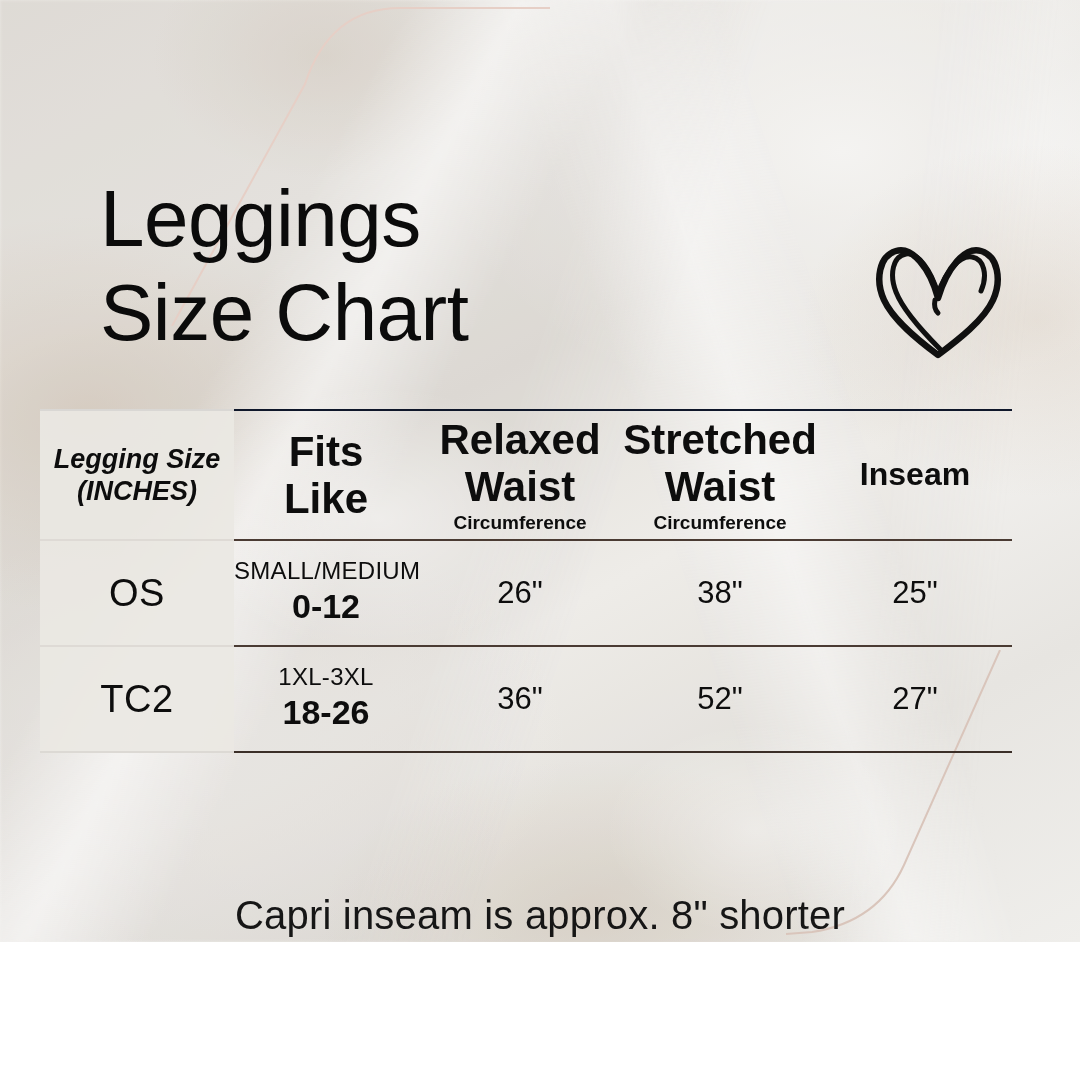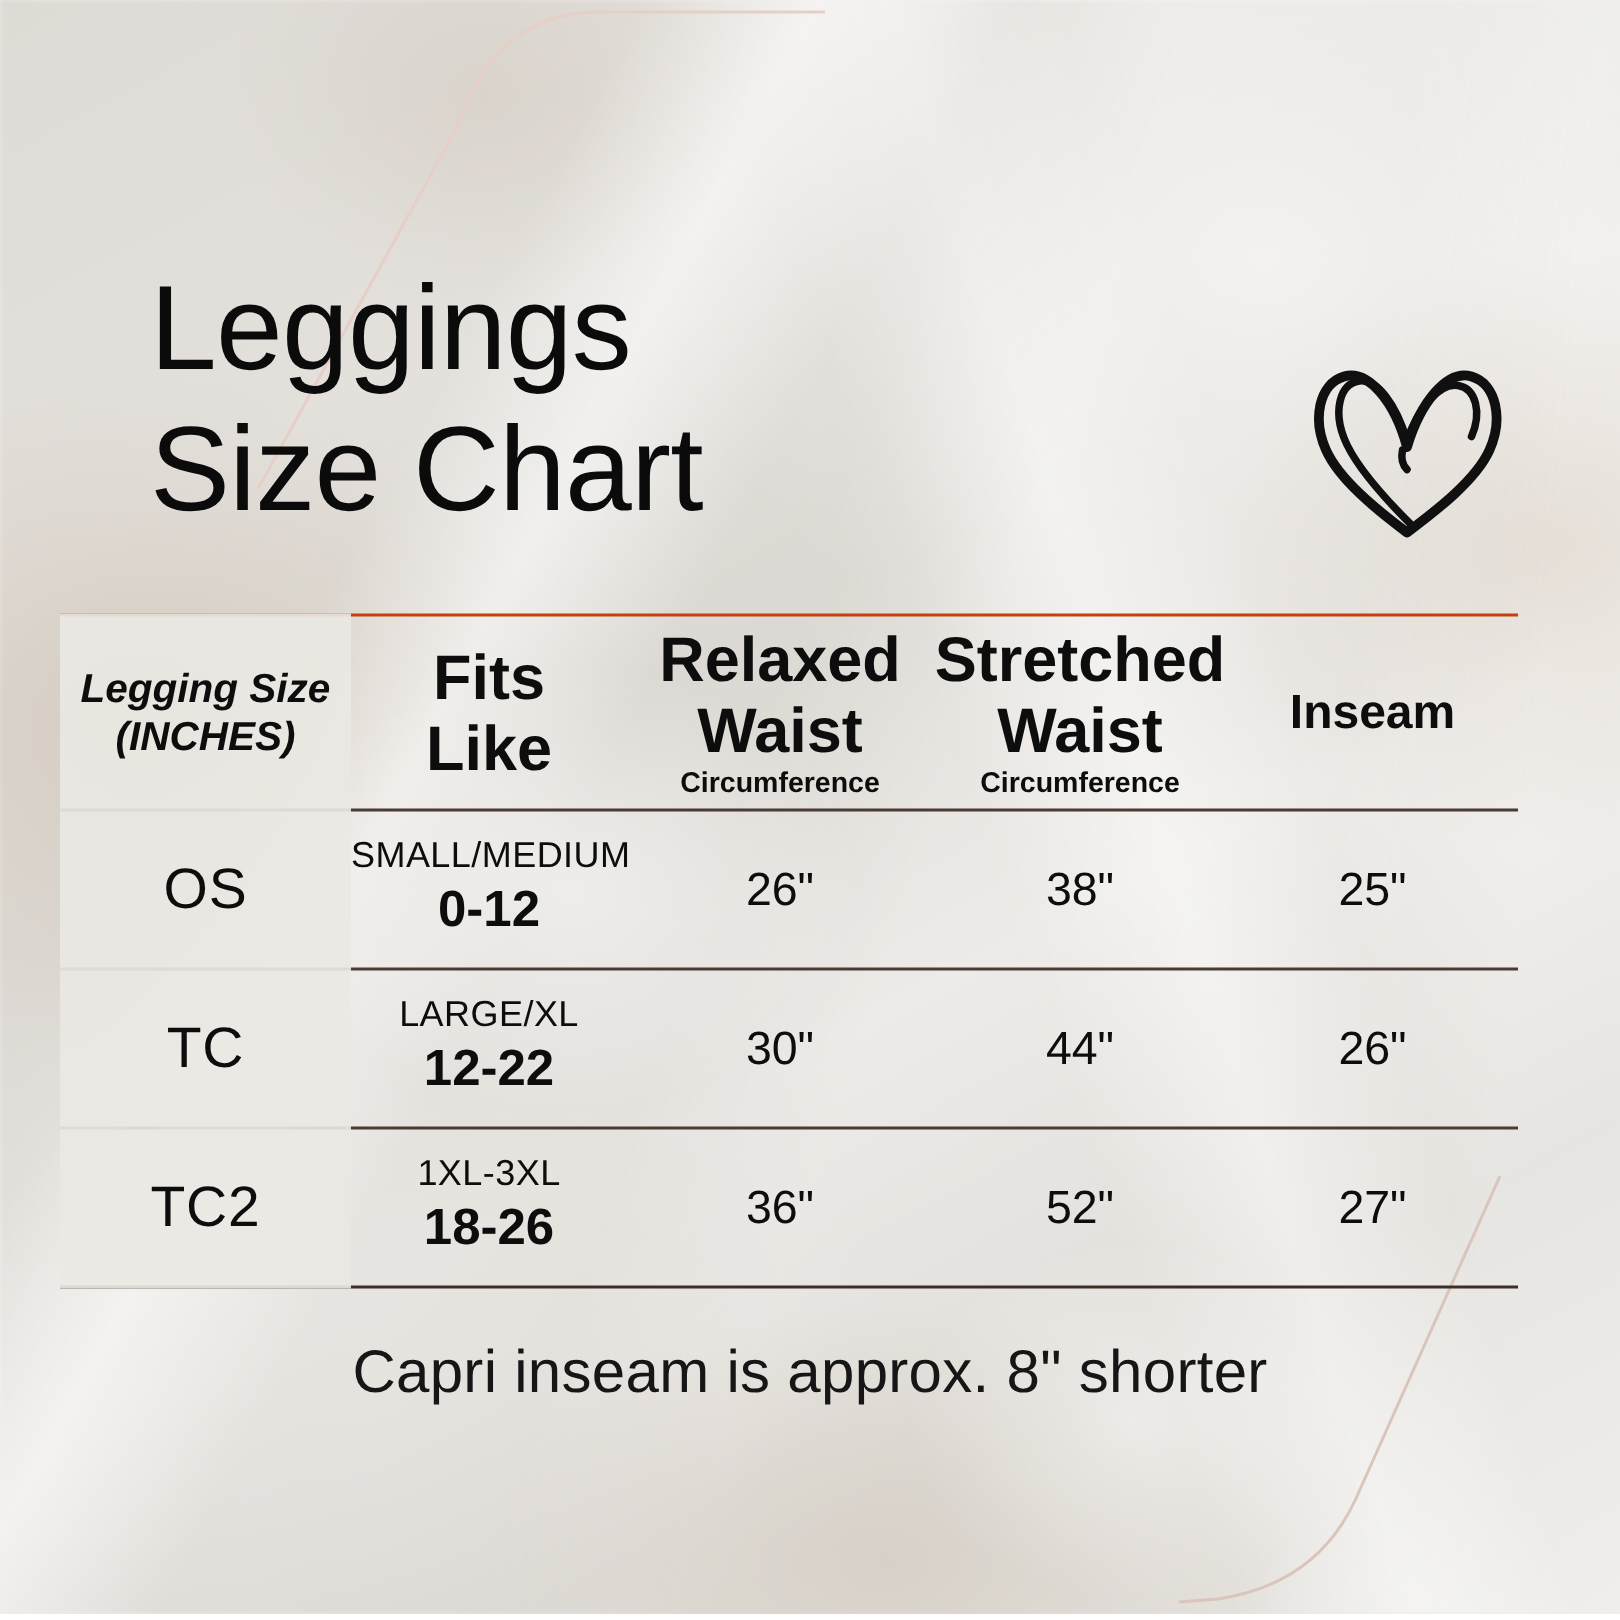--- a/index.html
+++ b/index.html
@@ -9,21 +9,21 @@
   body {
     width: 1080px;
     height: 1080px;
     font-family: "Liberation Sans", sans-serif;
     overflow: hidden;
   }
 
   #poster {
     position: relative;
     width: 1080px;
-    height: 1076px;
+    height: 942px;
     overflow: hidden;
     background-color: #ecebe8;
   }
 
   
   .bg-layer {
     position: absolute;
     inset: 0;
     pointer-events: none;
   }
@@ -115,21 +115,21 @@
   .size-table th,
   .size-table td {
     border-top: 2px solid #4a3b33;
     border-bottom: none;
     padding: 0;
     text-align: center;
     vertical-align: middle;
     color: #0d0d0d;
     background: transparent;
   }
-  .size-table thead th { border-top: 2px solid #c2410c; }
+  .size-table thead th { border-top: 2px solid #0f172a; }
   .size-table tbody tr:last-child td { border-bottom: 2px solid #3b2f28; }
 
   .c-size   { width: 194px; }
   .c-fits   { width: 184px; }
   .c-relax  { width: 204px; }
   .c-stretch{ width: 196px; }
   .c-inseam { width: 194px; }
 
   thead th { height: 128px; }
   tbody td { height: 104px; }
@@ -255,30 +255,20 @@
       <tbody>
         <tr>
           <td class="cell-size">OS</td>
           <td>
             <div class="fits-small">SMALL/MEDIUM</div>
             <div class="fits-big">0-12</div>
           </td>
           <td class="cell-meas">26"</td>
           <td class="cell-meas">38"</td>
           <td class="cell-meas">25"</td>
-        </tr>
-        <tr>
-          <td class="cell-size">TC</td>
-          <td>
-            <div class="fits-small">LARGE/XL</div>
-            <div class="fits-big">12-22</div>
-          </td>
-          <td class="cell-meas">30"</td>
-          <td class="cell-meas">44"</td>
-          <td class="cell-meas">26"</td>
         </tr>
         <tr>
           <td class="cell-size">TC2</td>
           <td>
             <div class="fits-small">1XL-3XL</div>
             <div class="fits-big">18-26</div>
           </td>
           <td class="cell-meas">36"</td>
           <td class="cell-meas">52"</td>
           <td class="cell-meas">27"</td>

